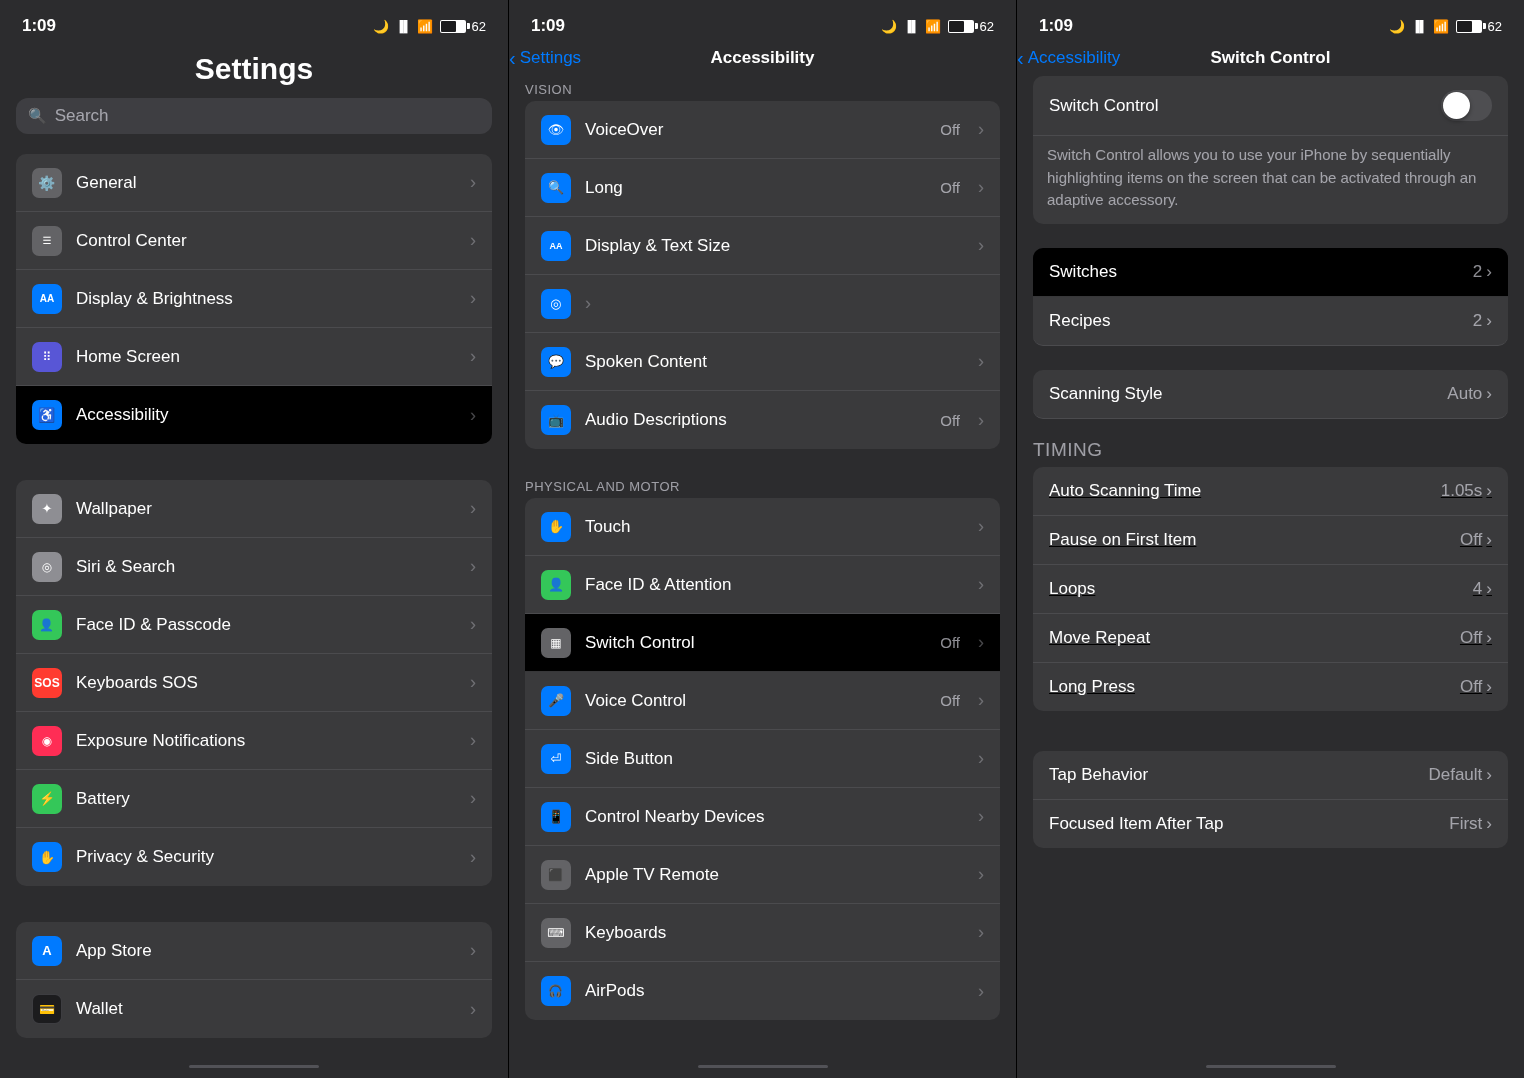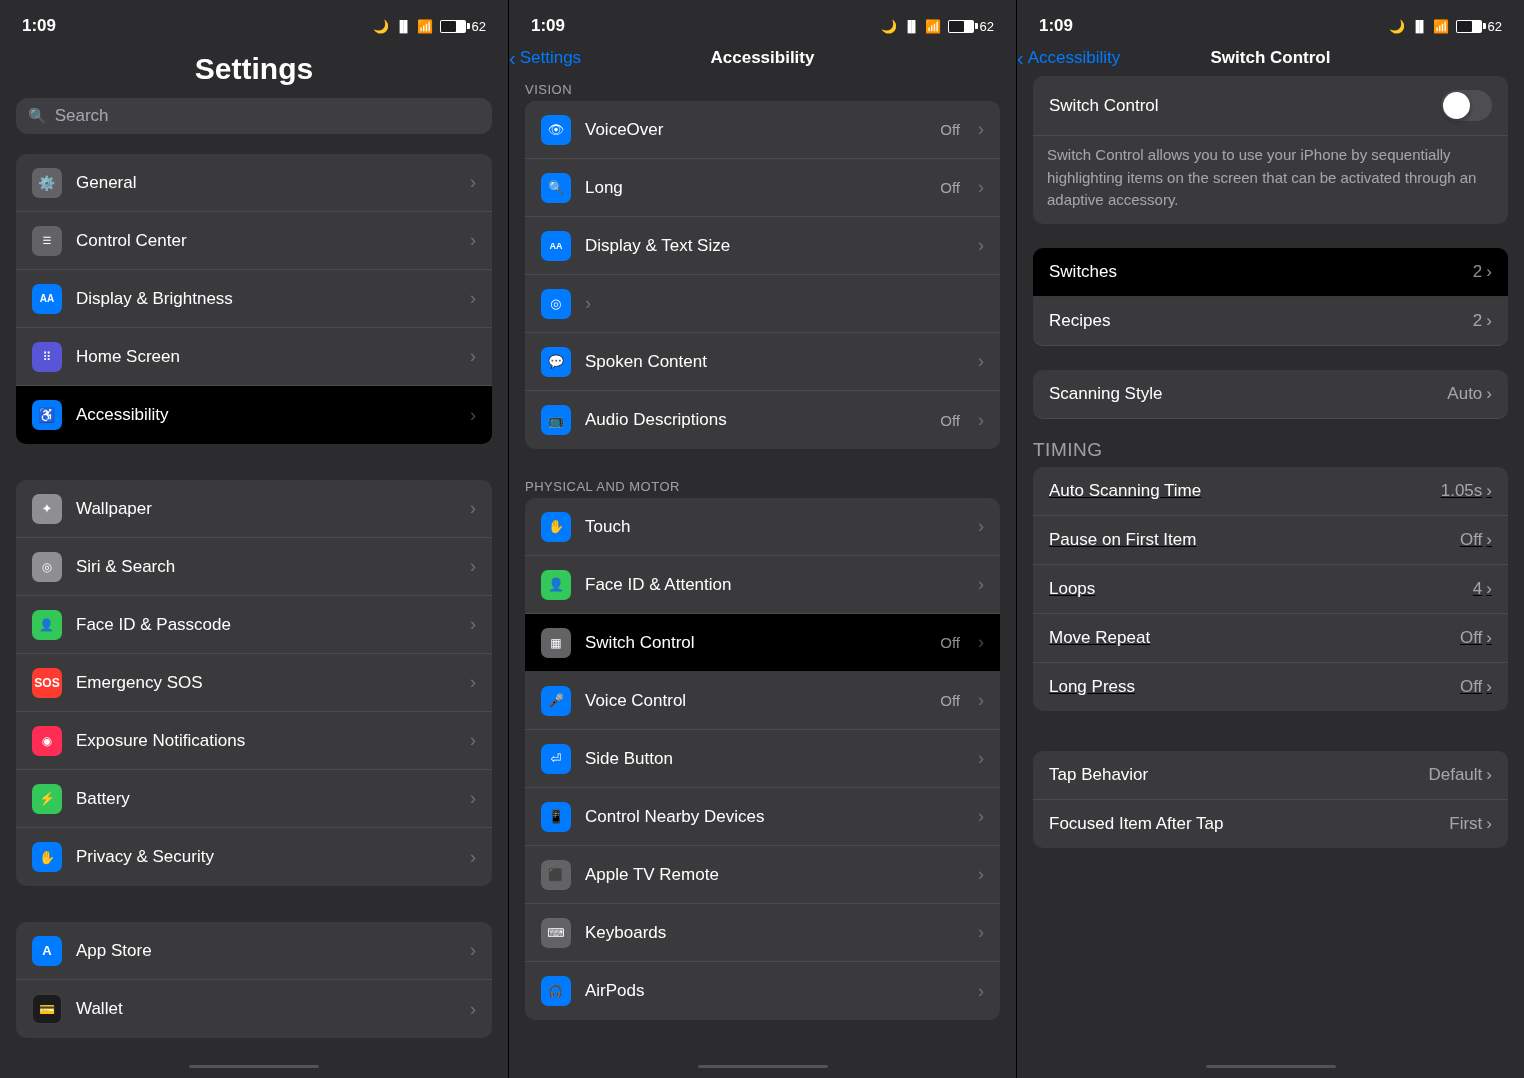--- a/index.html
+++ b/index.html
@@ -380,21 +380,21 @@
         <div class="item-icon bg-green">
             <span style="font-size:12px;color:#fff;">👤</span>
           </div>
         <span class="item-label">Face ID &amp; Passcode</span>
         <span class="item-chevron">›</span>
       </div>
       <div class="list-item">
         <div class="item-icon bg-red">
             <span style="font-size:12px;font-weight:700;color:#fff;">SOS</span>
           </div>
-        <span class="item-label">Emergency SOS</span>
+        <span class="item-label">Keyboards SOS</span>
         <span class="item-chevron">›</span>
       </div>
       <div class="list-item">
         <div class="item-icon bg-pink">
             <span style="font-size:12px;color:#fff;">◉</span>
           </div>
         <span class="item-label">Exposure Notifications</span>
         <span class="item-chevron">›</span>
       </div>
       <div class="list-item">

